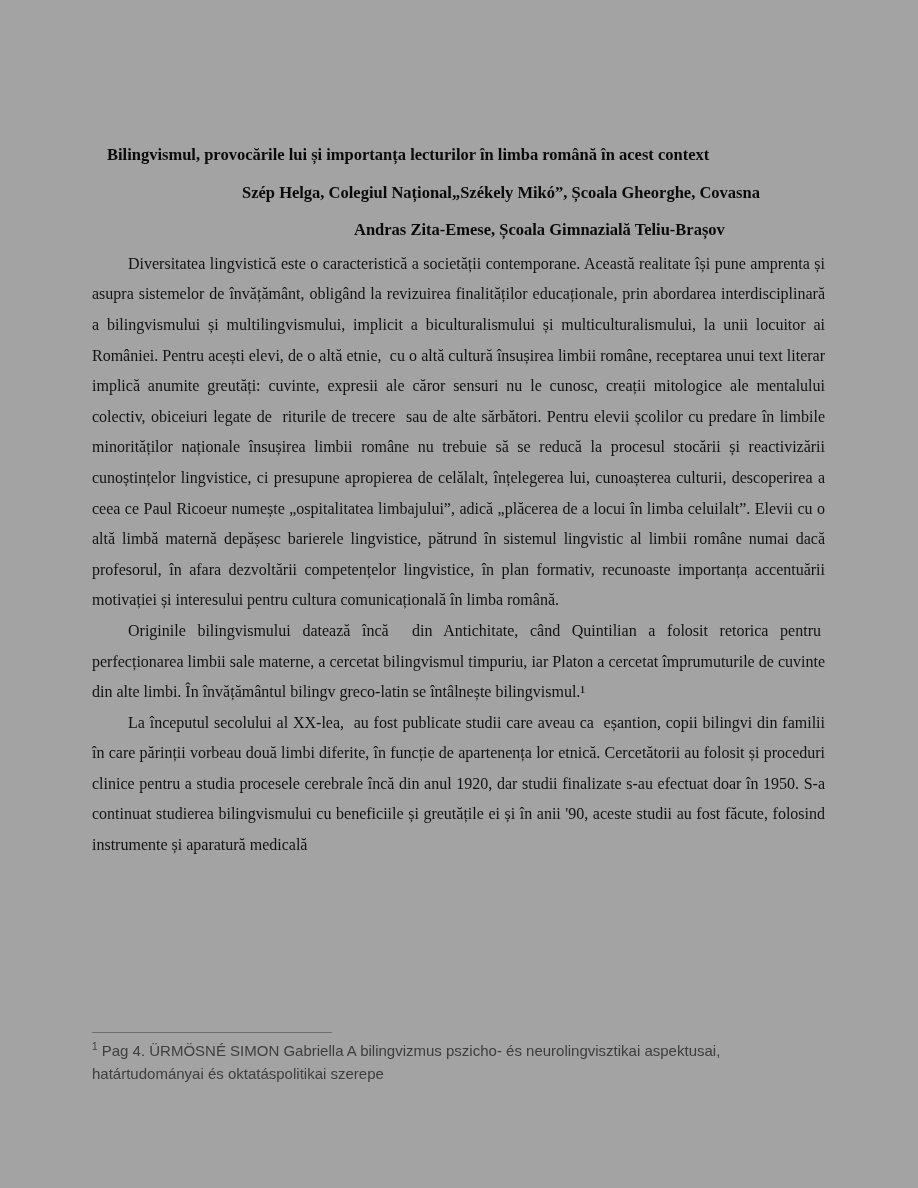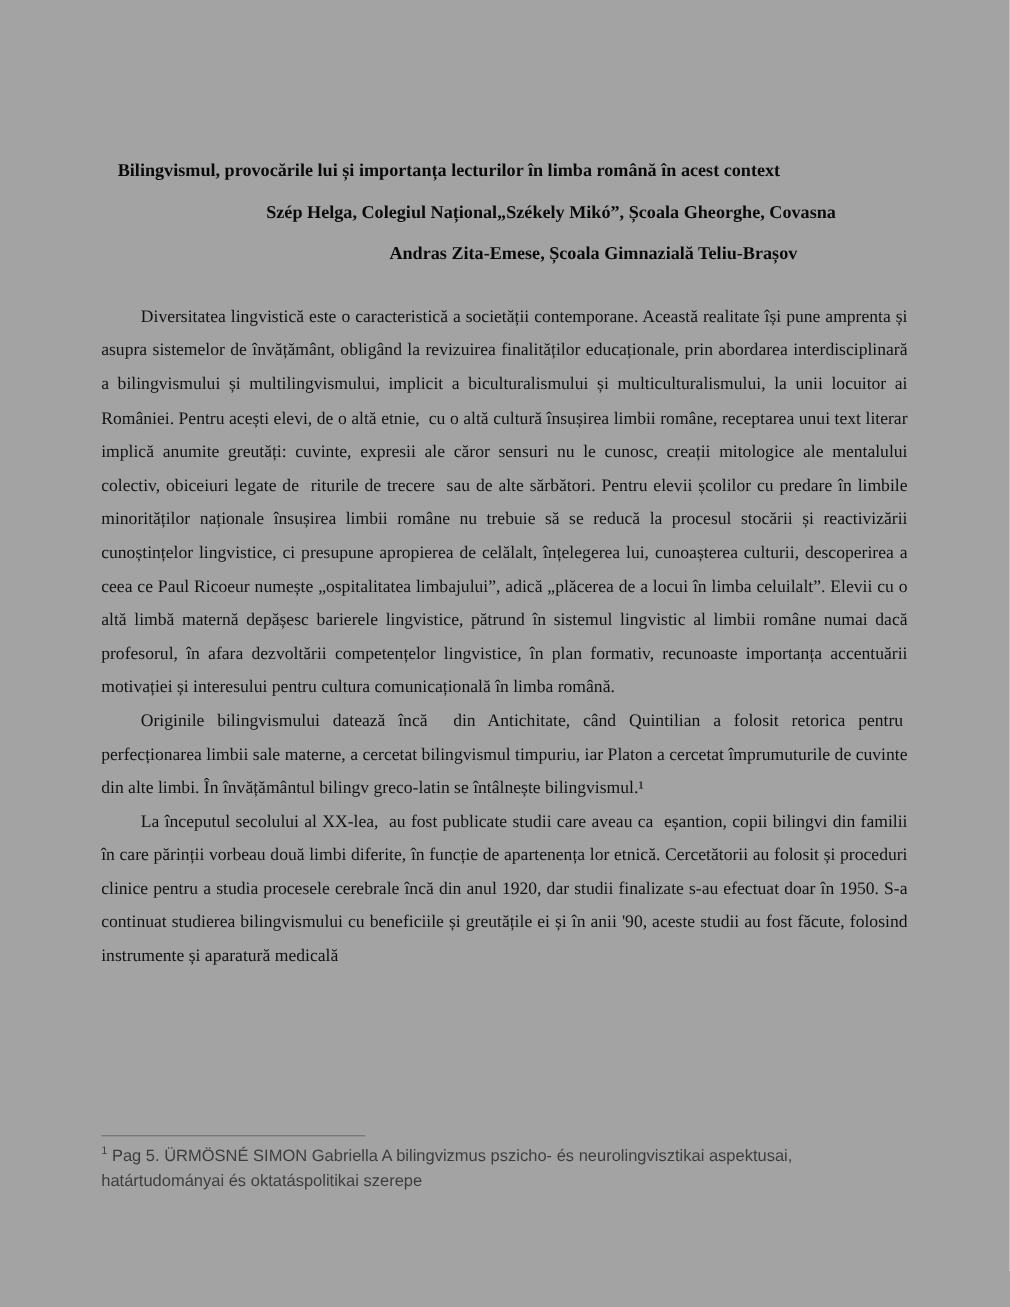--- a/index.html
+++ b/index.html
@@ -25,21 +25,20 @@
   .heading-block {
     font-weight: bold;
     font-size: 16.5px;
     line-height: 37.6px;
     color: #0a0a0a;
   }
   .doc-title   { padding-left: 15px; }
   .author-line-1 { padding-left: 150px; }
   .author-line-2 { padding-left: 262px; }
   .body-block {
-    margin-top: 25px;
     font-size: 16px;
     line-height: 30.6px;
   }
   .body-block p {
     margin: 0;
     text-align: justify;
     text-indent: 36px;
   }
   .footnote-block {
     position: absolute;
@@ -80,17 +79,17 @@
       <p>Originile bilingvismului datează încă&nbsp; din Antichitate, când Quintilian a folosit retorica pentru&nbsp; perfecționarea limbii sale materne, a cercetat bilingvismul timpuriu, iar Platon a cercetat împrumuturile de cuvinte din alte limbi. În învățământul bilingv greco-latin se întâlnește bilingvismul.¹</p>
       <p>La începutul secolului al XX-lea,&nbsp; au fost publicate studii care aveau ca&nbsp; eșantion, copii bilingvi din familii în care părinții vorbeau două limbi diferite, în funcție de apartenența lor etnică. Cercetătorii au folosit și proceduri clinice pentru a studia procesele cerebrale încă din anul 1920, dar studii finalizate s-au efectuat doar în 1950. S-a continuat studierea bilingvismului cu beneficiile și greutățile ei și în anii '90, aceste studii au fost făcute, folosind instrumente și aparatură medicală</p>
     </div>
 
   </div>
 
   <div class="footnote-block">
     <div class="footnote-sep"></div>
     <div class="footnote-text">
       <sup>1</sup>
-      <span>Pag 5. ÜRMÖSNÉ SIMON Gabriella A bilingvizmus pszicho- és neurolingvisztikai aspektusai, határtudományai és oktatáspolitikai szerepe</span>
+      <span>Pag 4. ÜRMÖSNÉ SIMON Gabriella A bilingvizmus pszicho- és neurolingvisztikai aspektusai, határtudományai és oktatáspolitikai szerepe</span>
     </div>
   </div>
 
 </div>
 
 </body></html>

